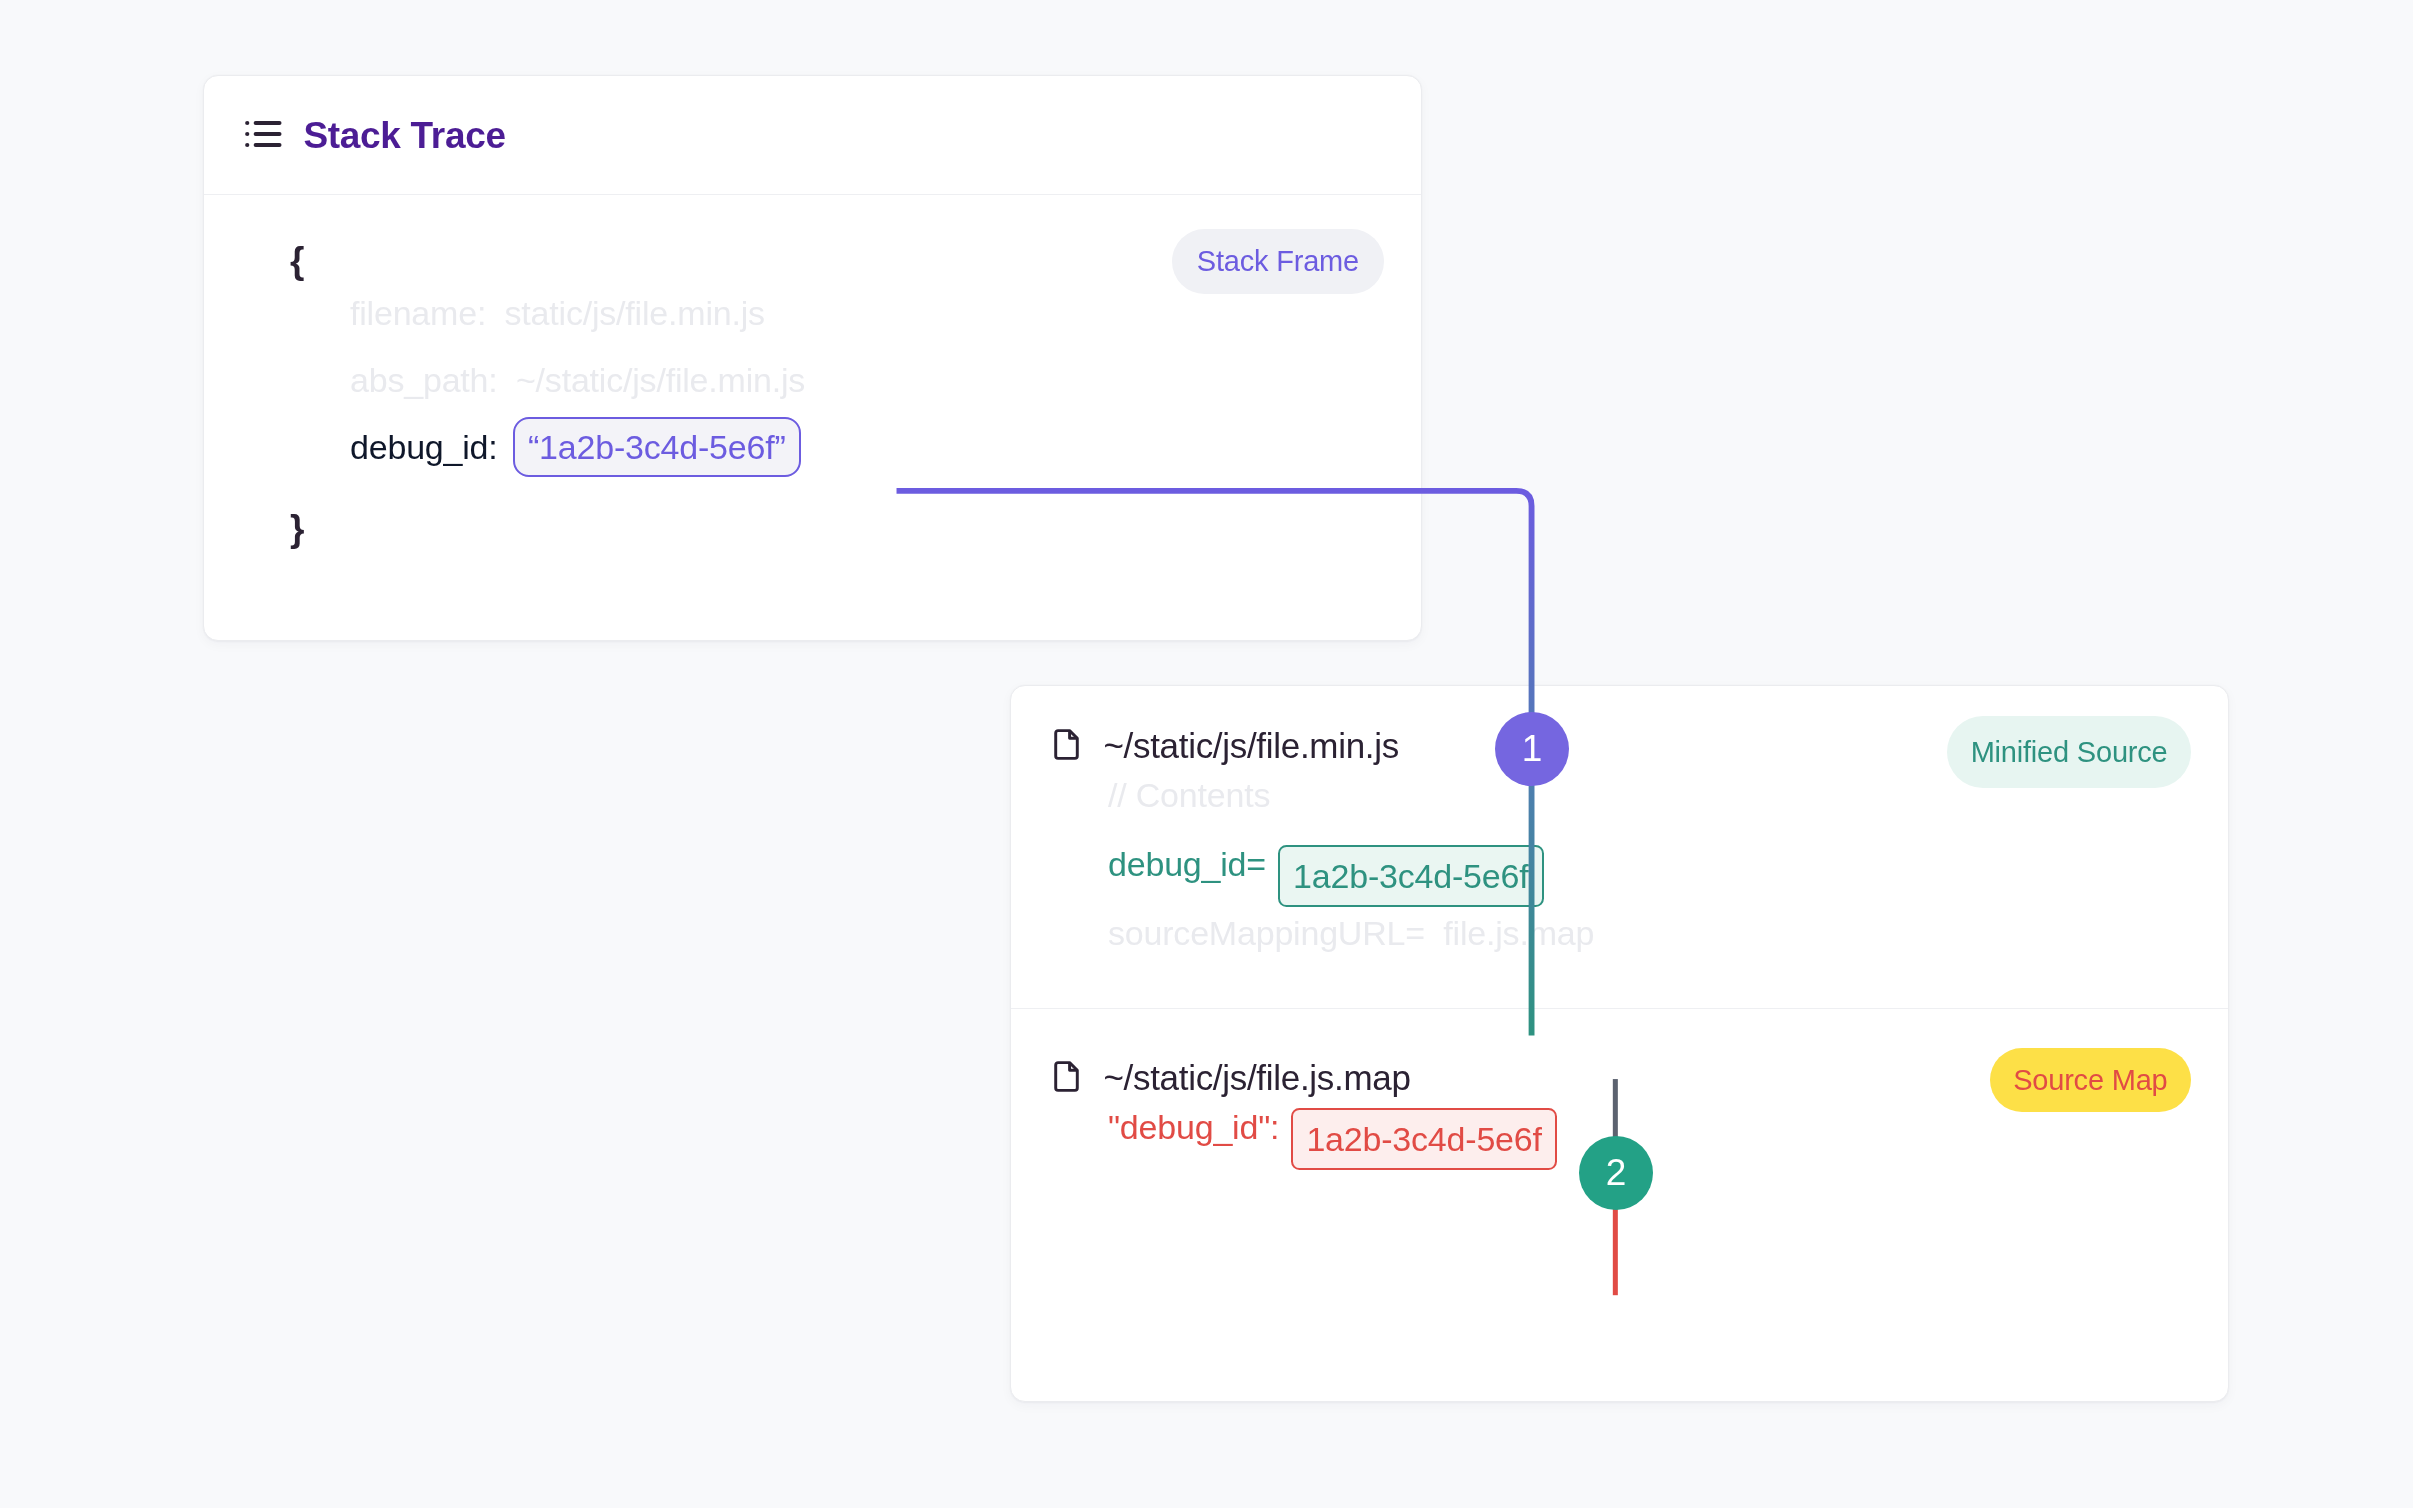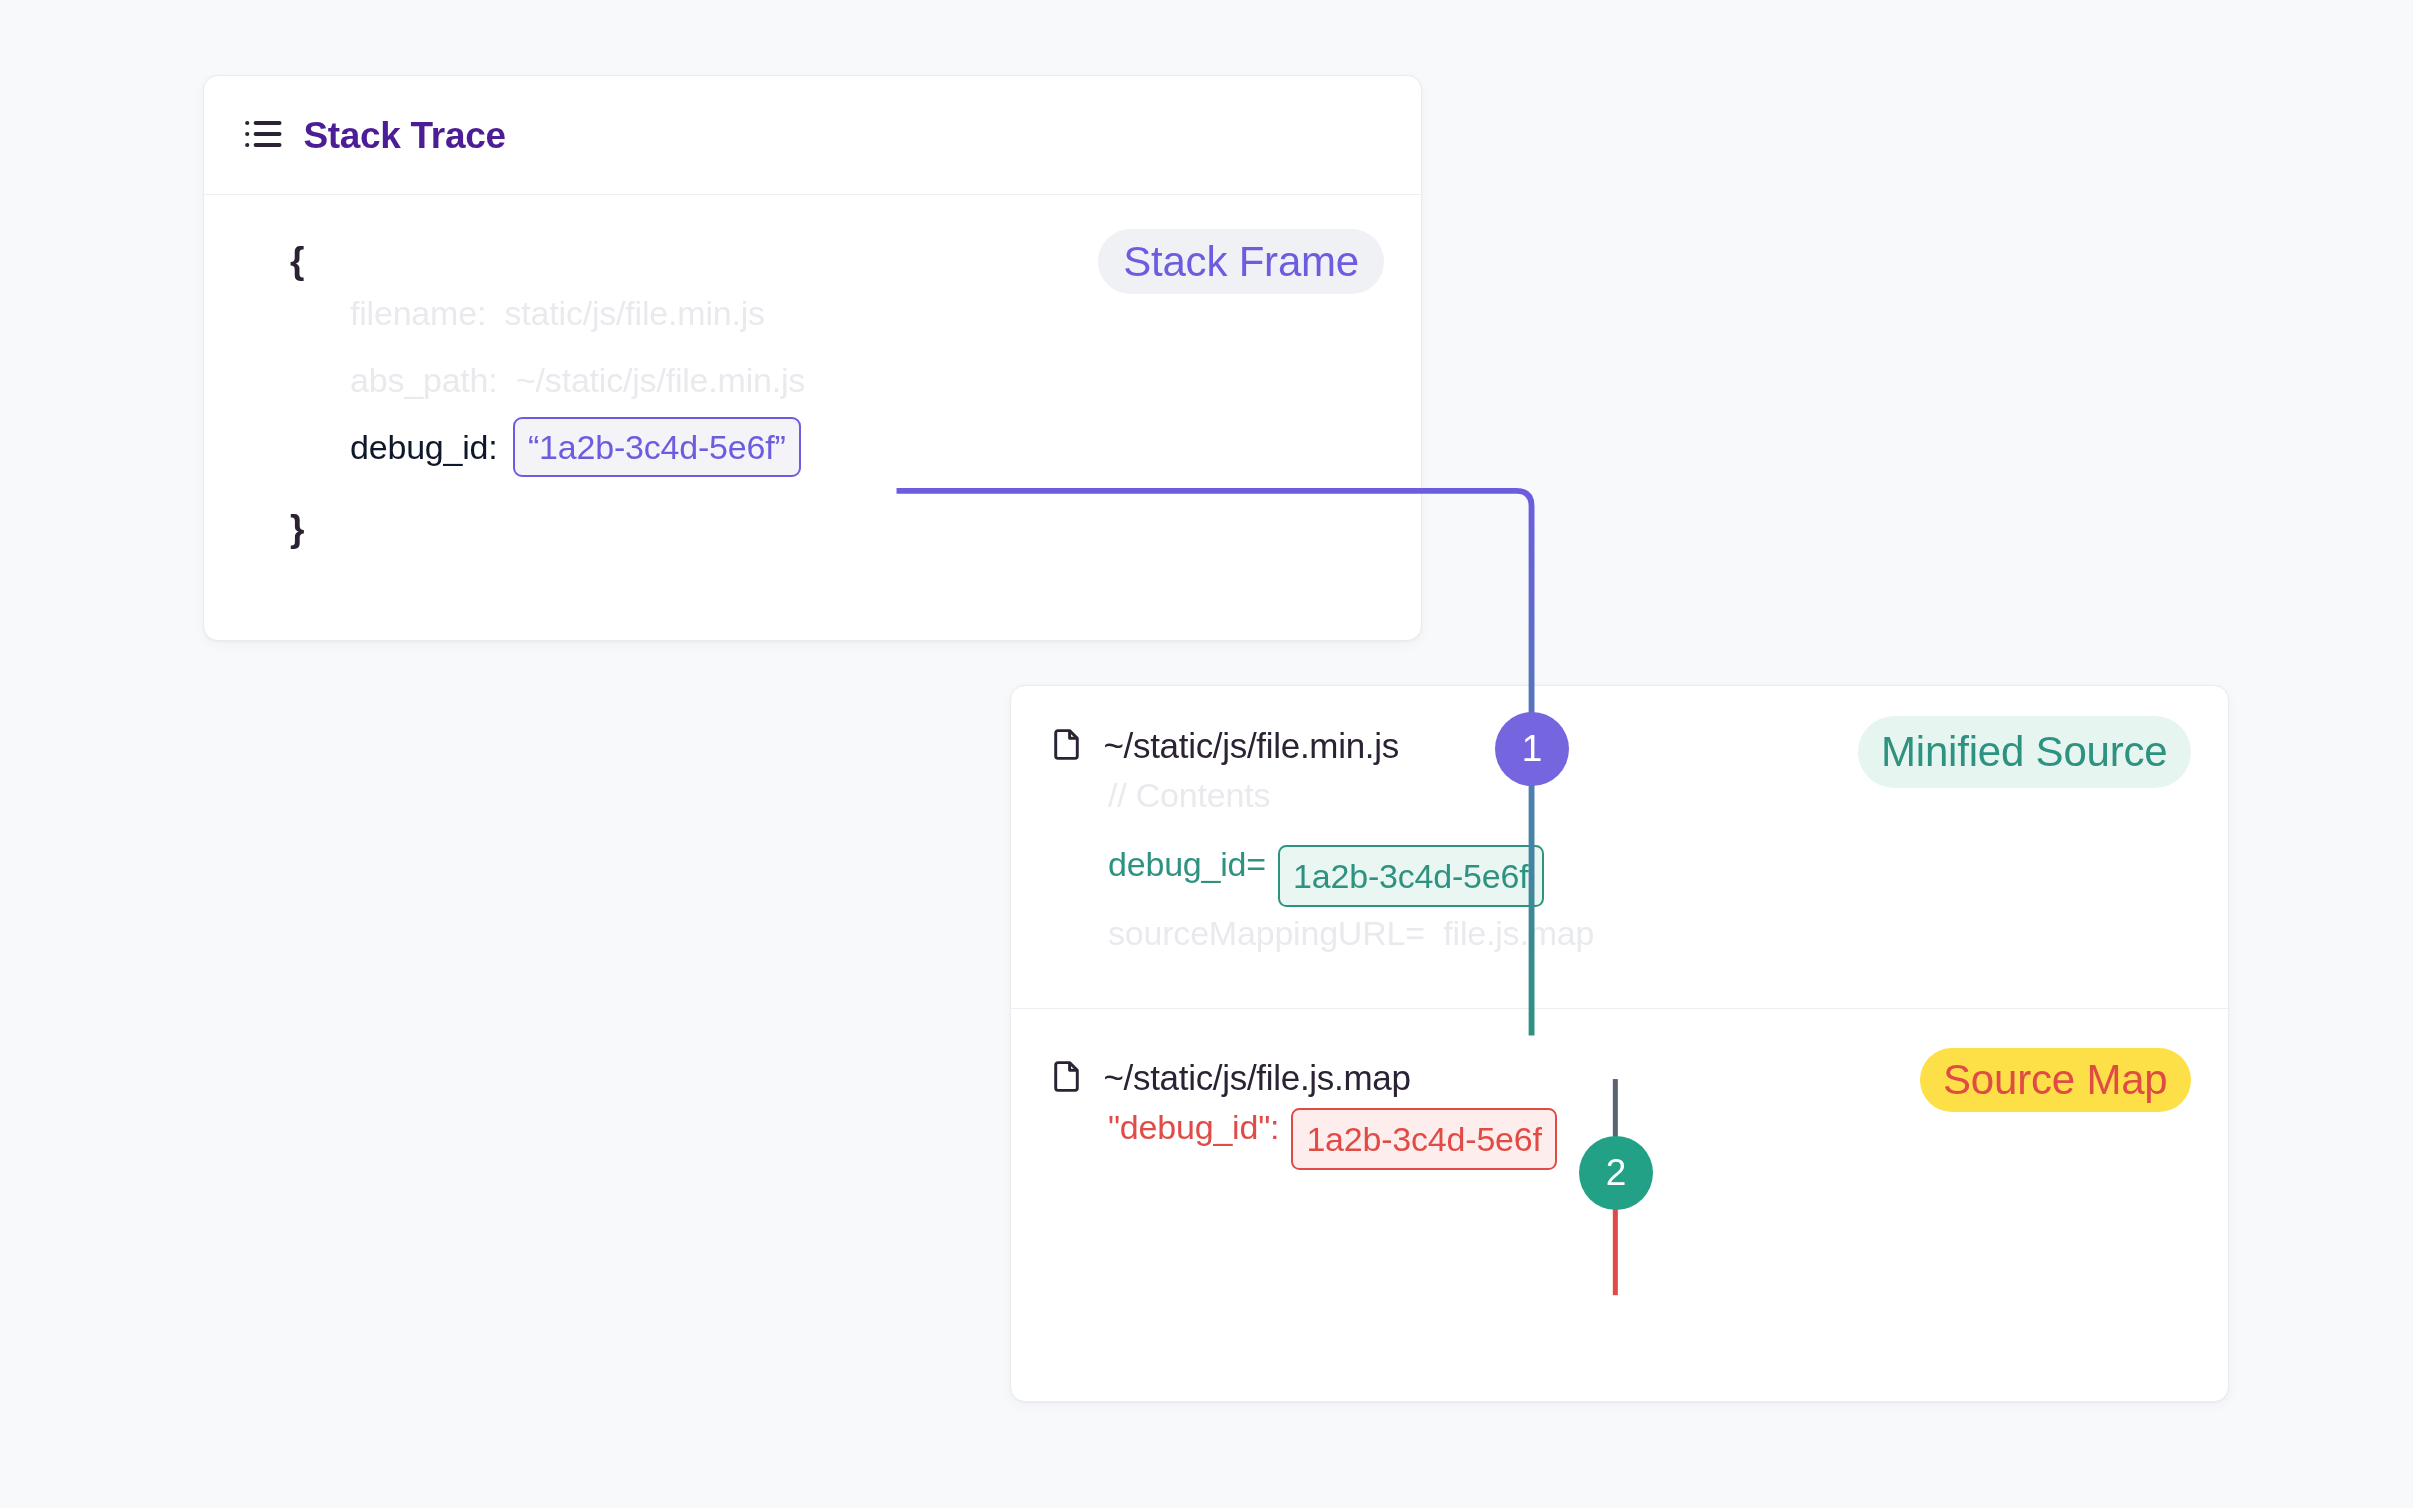--- a/index.html
+++ b/index.html
@@ -98,37 +98,37 @@
     margin-right: 15px;
     letter-spacing: -0.2px;
   }
   .chip-purple {
     display: inline-flex;
     align-items: center;
     justify-content: center;
     height: 60px;
     padding: 0 13.4px;
     border: 2.5px solid #6c5ce0;
-    border-radius: 9px;
+    border-radius: 16px;
     background: #f3f3f8;
     color: #6c5ce0;
     font-size: 34px;
     letter-spacing: -0.2px;
     position: relative;
     z-index: 6;
   }
 
   
   .badge {
     position: absolute;
     display: inline-flex;
     align-items: center;
     justify-content: center;
     border-radius: 837px;
-    font-size: 42px;
+    font-size: 29px;
     letter-spacing: -0.2px;
     white-space: nowrap;
   }
   #stack-frame-badge {
     right: 37px;
     top: 34px;
     height: 65px;
     padding: 0 25px;
     background: #f0f1f5;
     color: #6c5ce0;

